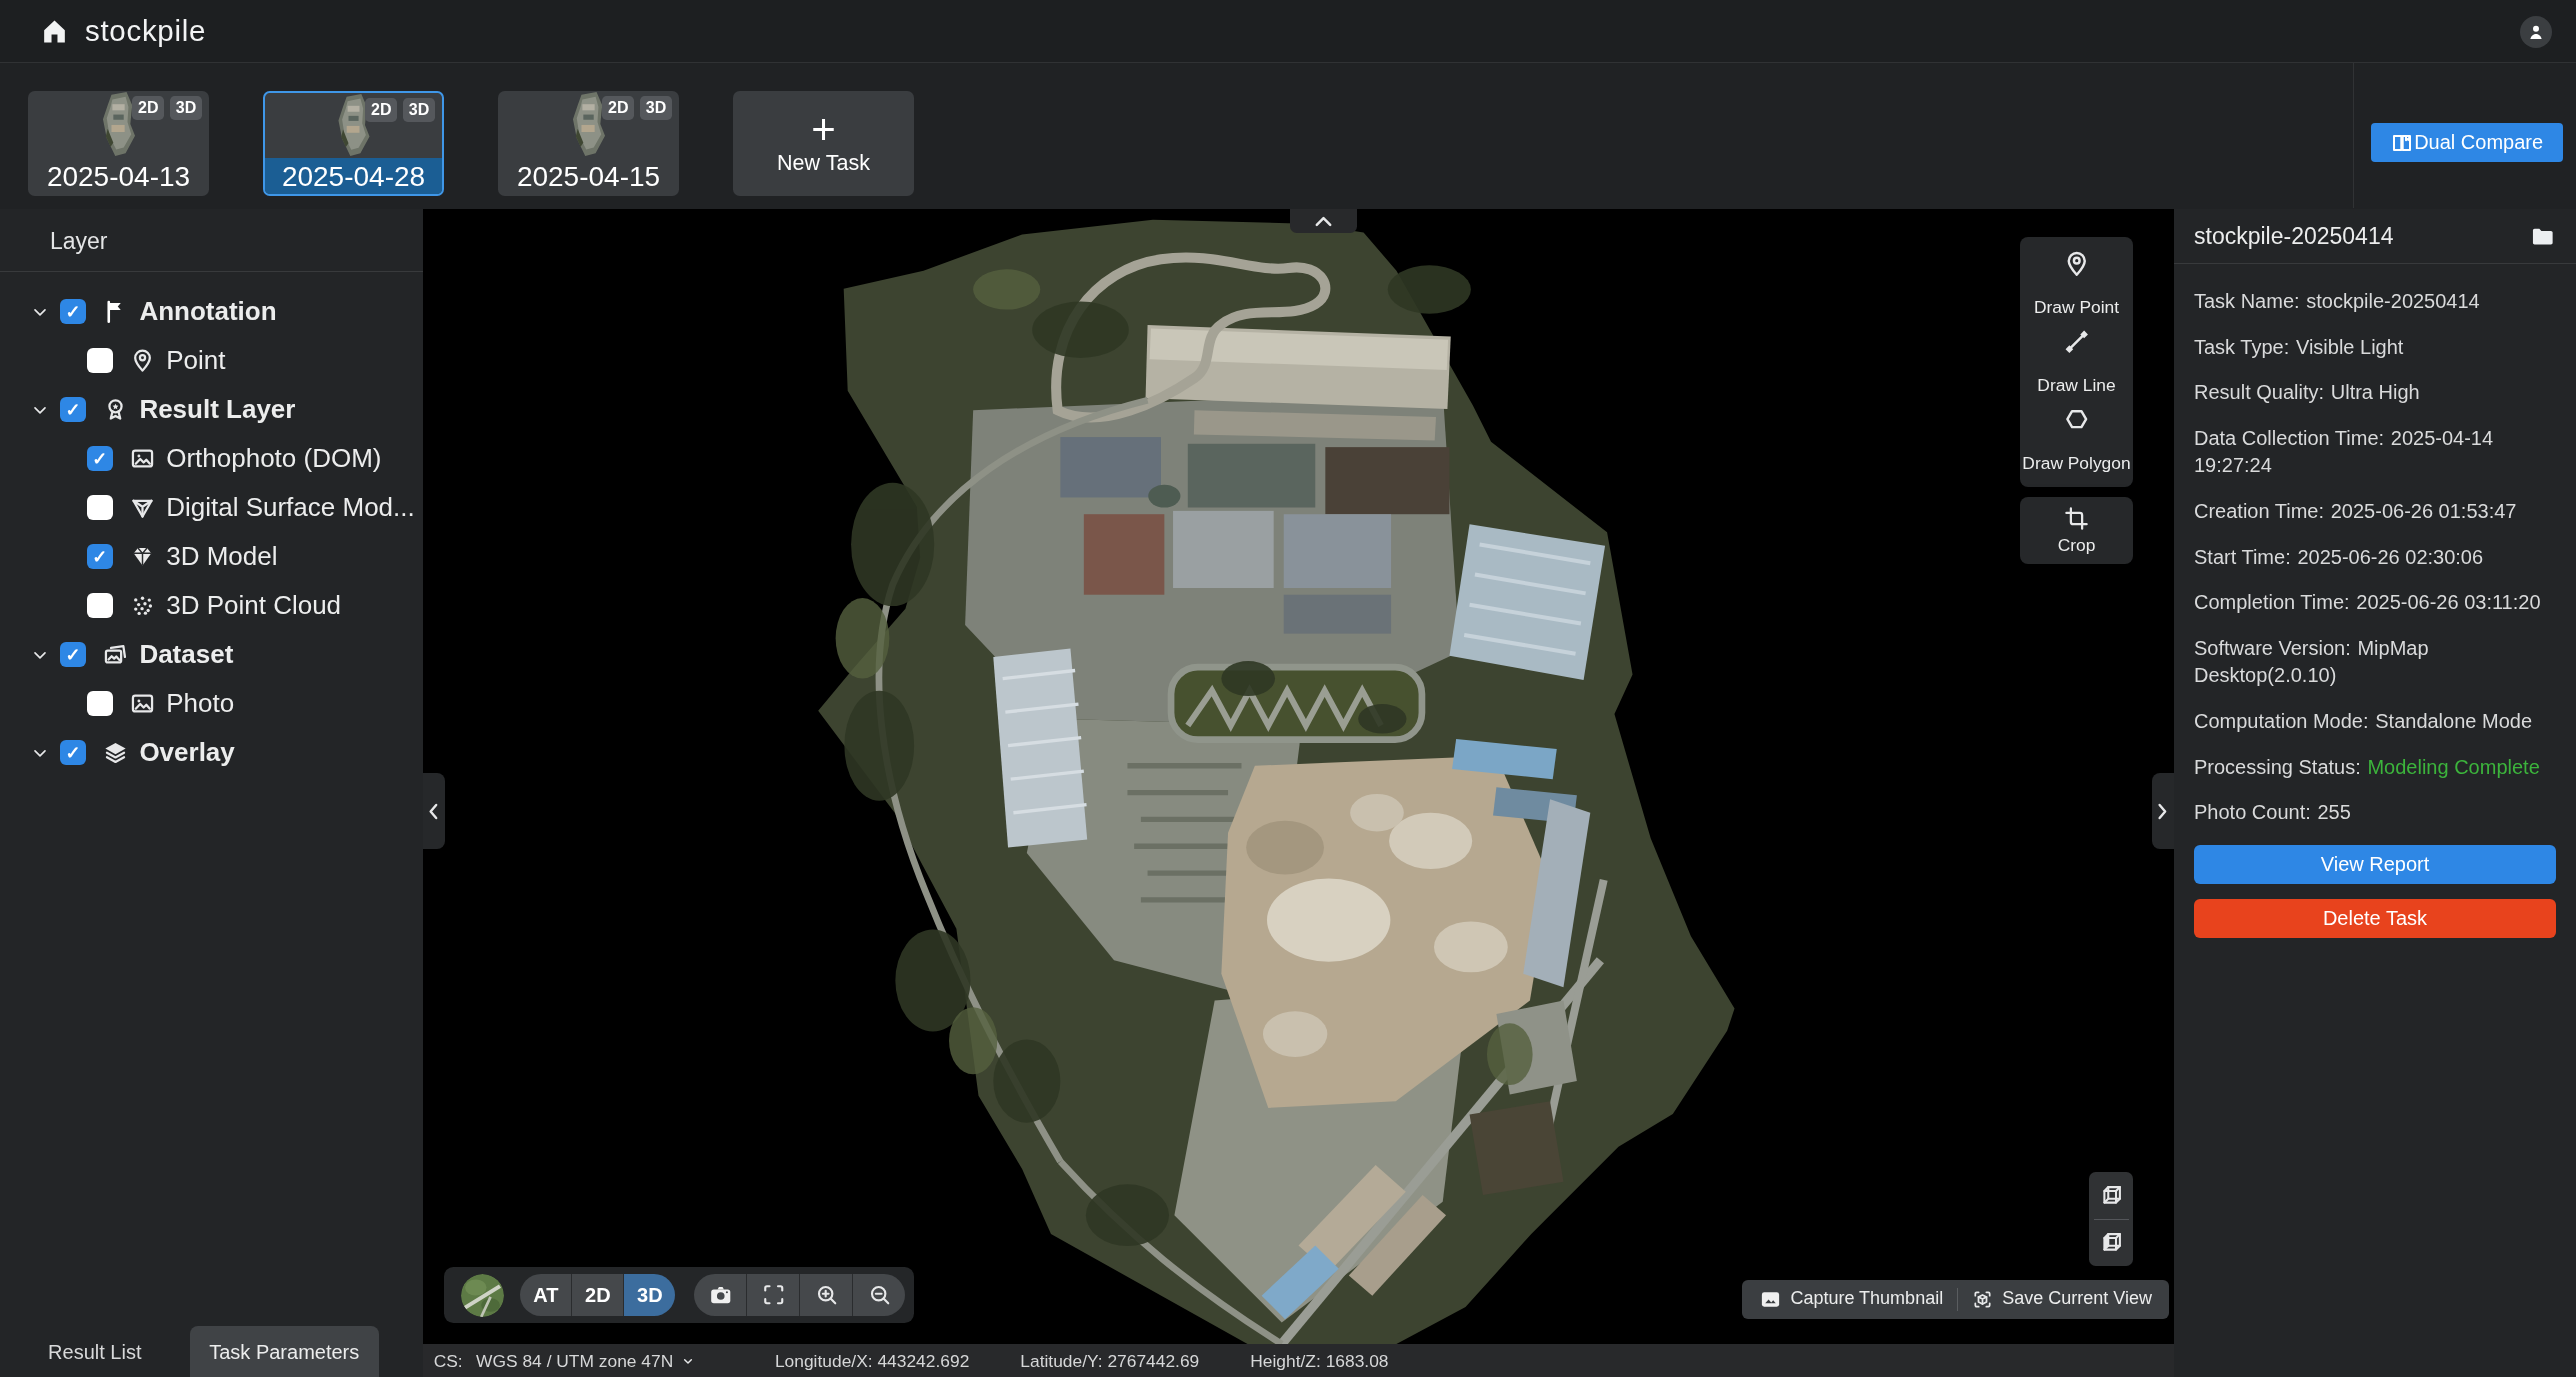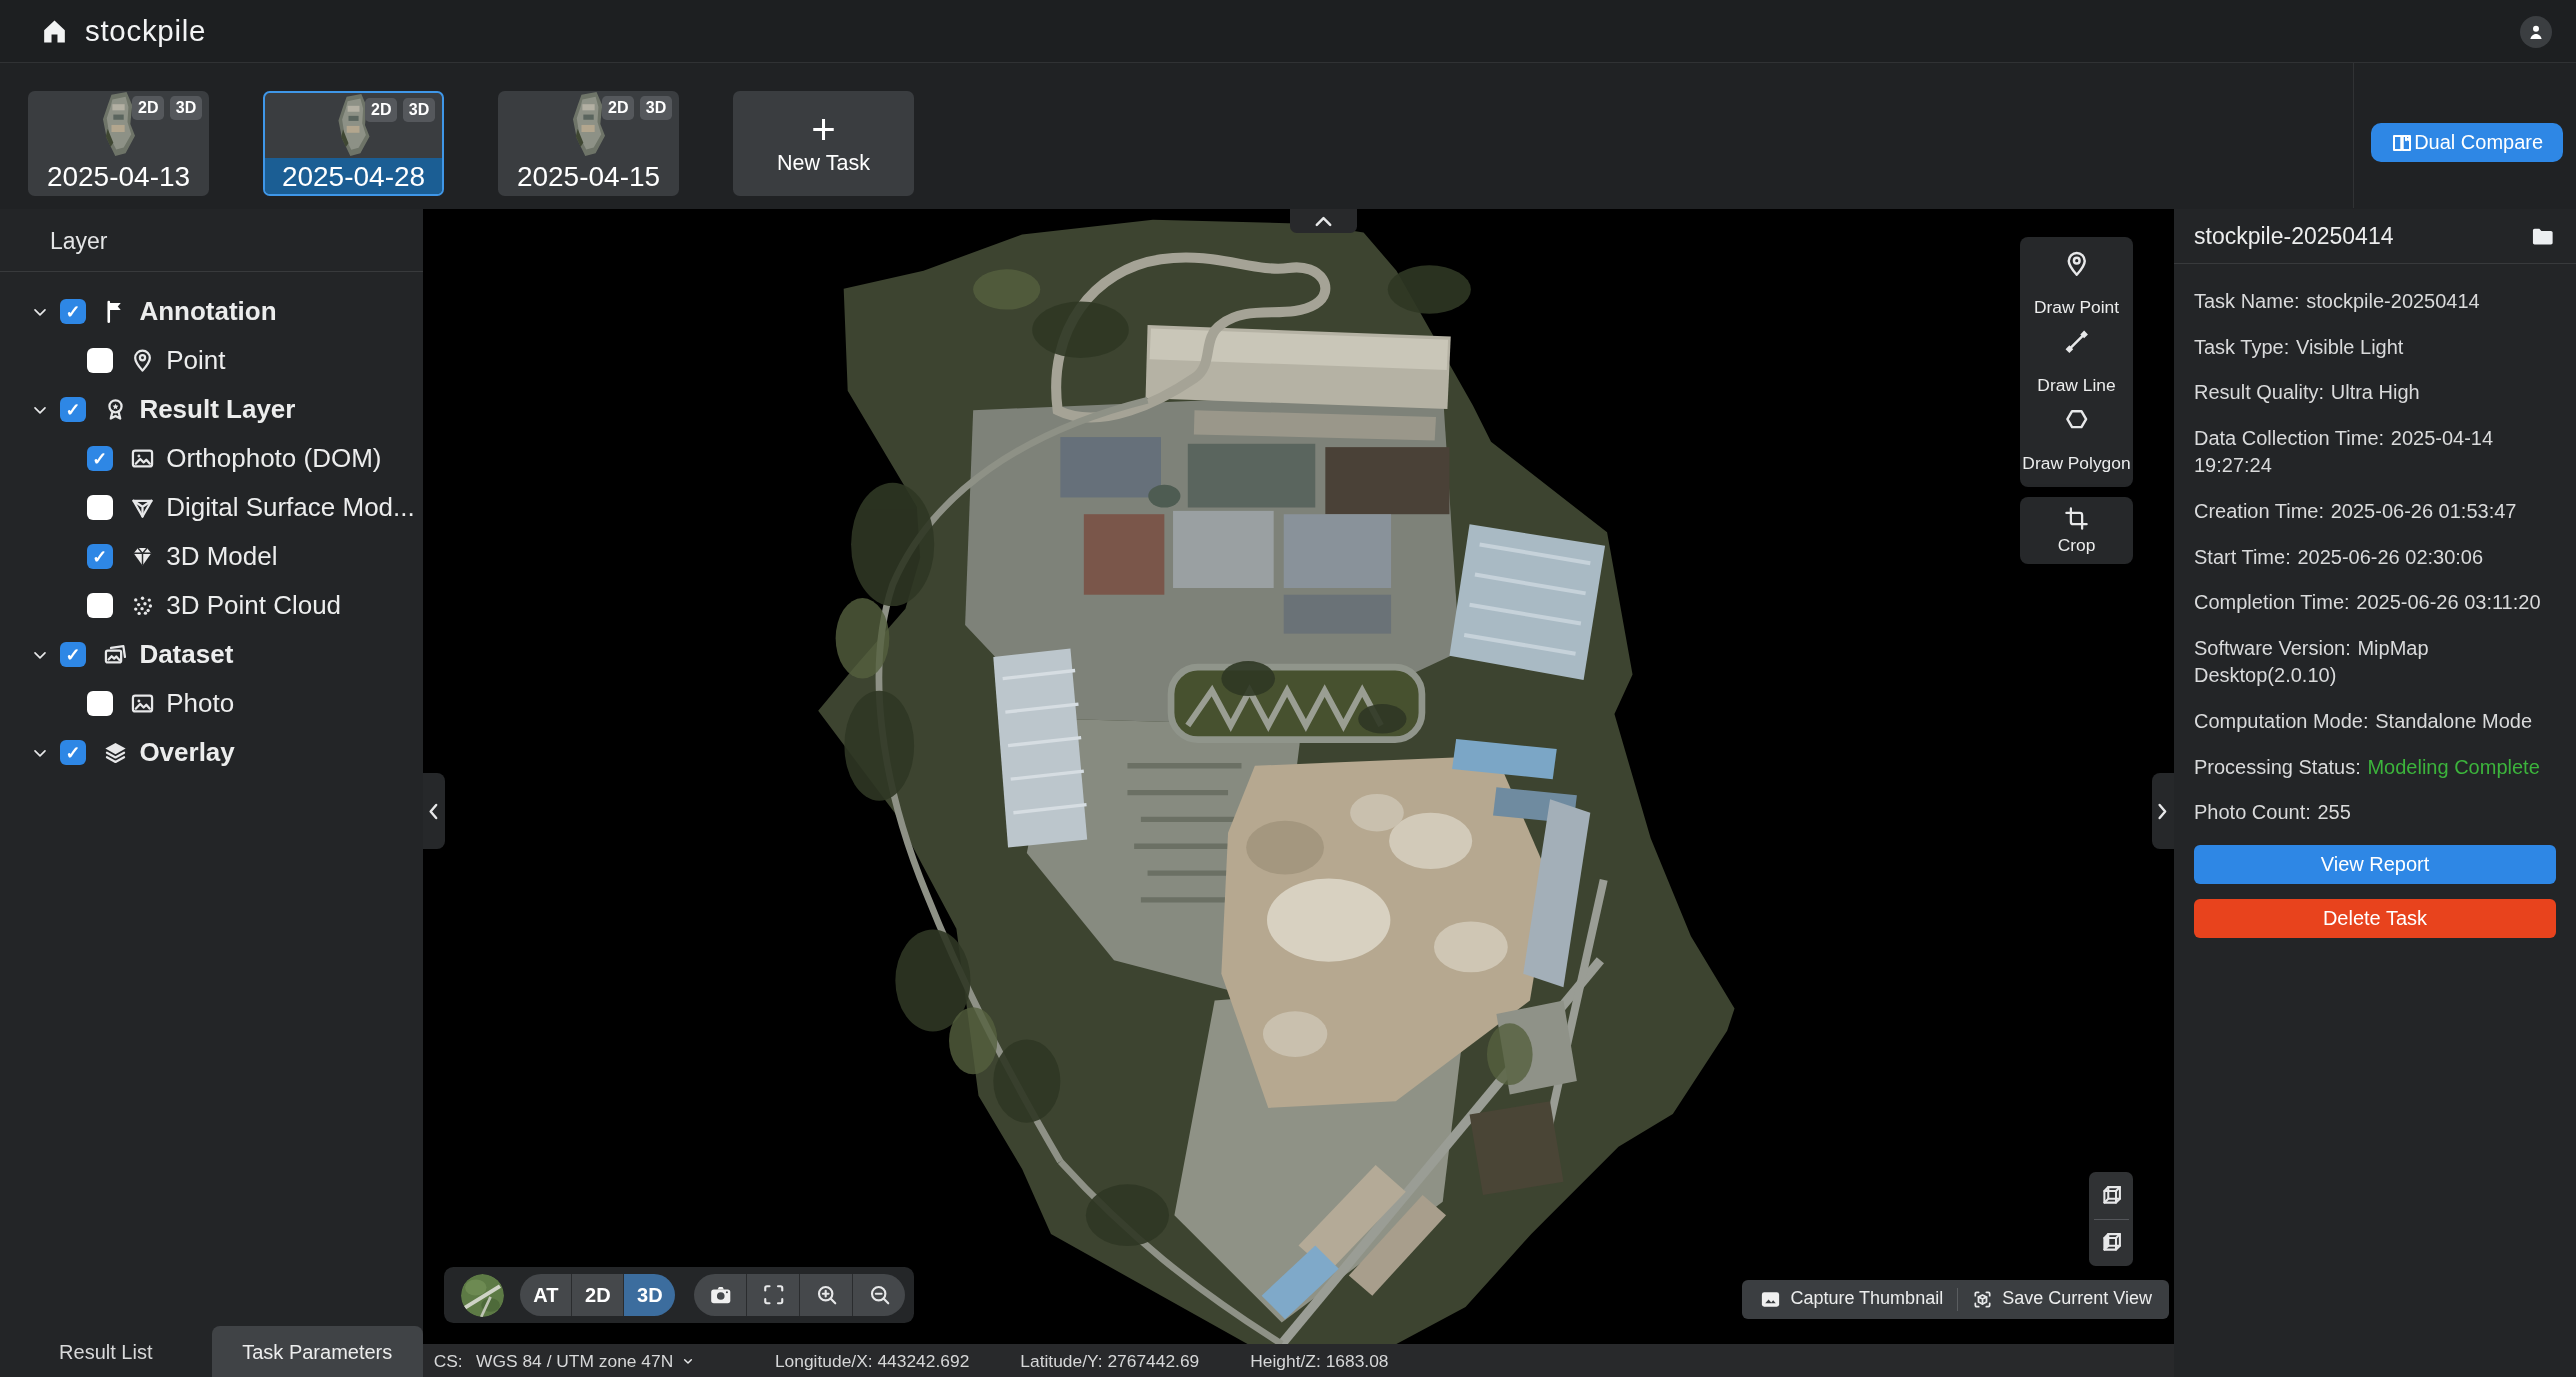--- a/index.html
+++ b/index.html
@@ -28,41 +28,41 @@
   .badges{position:absolute;top:5.4px;right:6.7px;display:flex;gap:5.4px;}
   .badge{background:#55585c;border-radius:4.7px;color:#fff;font-size:16px;line-height:24px;
     padding:0 6px;font-weight:700;}
   .task-date{height:38px;display:flex;align-items:center;justify-content:center;font-size:28px;color:#fff;}
   .task-card.selected .task-date{background:#1b5e94;}
   .new-task{position:absolute;top:27.5px;width:181px;height:105px;background:#3a3d40;border-radius:6.7px;
     display:flex;flex-direction:column;align-items:center;justify-content:center;gap:1.3px;}
   .plus-glyph{font-size:42px;font-weight:200;color:#fff;line-height:40px;}
   .new-task-label{font-size:21.5px;color:#fff;}
   .dual-compare{position:absolute;top:60px;right:13.4px;width:192px;height:39px;background:#2e87e5;
-    border-radius:10px;display:flex;align-items:center;justify-content:center;
+    border-radius:4px;display:flex;align-items:center;justify-content:center;
     color:#fff;font-size:20px;}
 
   
   .layer-panel{position:absolute;left:0;top:209px;width:423px;height:1169px;background:#232527;}
   .layer-title{padding:19px 0 16px 50px;font-size:23px;color:#e4e5e6;}
   .layer-sep{height:1.3px;background:#383a3c;}
   .tree{padding-top:14.8px;}
   .trow{height:49px;display:flex;align-items:center;}
   .trow .caret{width:20px;margin-left:29.5px;display:flex;}
   .trow.child{padding-left:87px;}
   .cb{width:25.5px;height:25.5px;border-radius:6px;margin-left:10.7px;flex:0 0 auto;
     display:flex;align-items:center;justify-content:center;}
   .trow.child .cb{margin-left:0;}
   .cb.on{background:#2e87e5;color:#fff;font-size:18px;font-weight:700;}
   .cb.off{background:#ffffff;}
   .licon{width:29.5px;height:29.5px;margin-left:14.8px;display:flex;align-items:center;justify-content:center;}
   .tlabel{margin-left:9.4px;font-size:26px;color:#eceded;white-space:nowrap;}
   .trow.group .tlabel{font-weight:700;}
 
-  .panel-tabs{position:absolute;left:0;bottom:0;width:423px;height:52px;display:flex;}
+  .panel-tabs{position:absolute;left:0;bottom:0;width:379px;height:52px;display:flex;}
   .ptab{flex:1;display:flex;align-items:center;justify-content:center;font-size:20px;color:#d8d9da;}
   .ptab.active{background:#404346;border-radius:8px 8px 0 0;color:#eceded;}
 
   
   .map{position:absolute;left:423px;top:209px;width:1751px;height:1135px;background:#000;overflow:hidden;}
   .ortho{position:absolute;left:0;top:0;}
   .map-top-tab{position:absolute;left:867px;top:0;width:67px;height:24px;background:#28292b;
     border-radius:0 0 6.7px 6.7px;display:flex;align-items:center;justify-content:center;}
   .edge-tab{position:absolute;top:564px;width:21.5px;height:76px;background:#26282a;
     display:flex;align-items:center;justify-content:center;}

